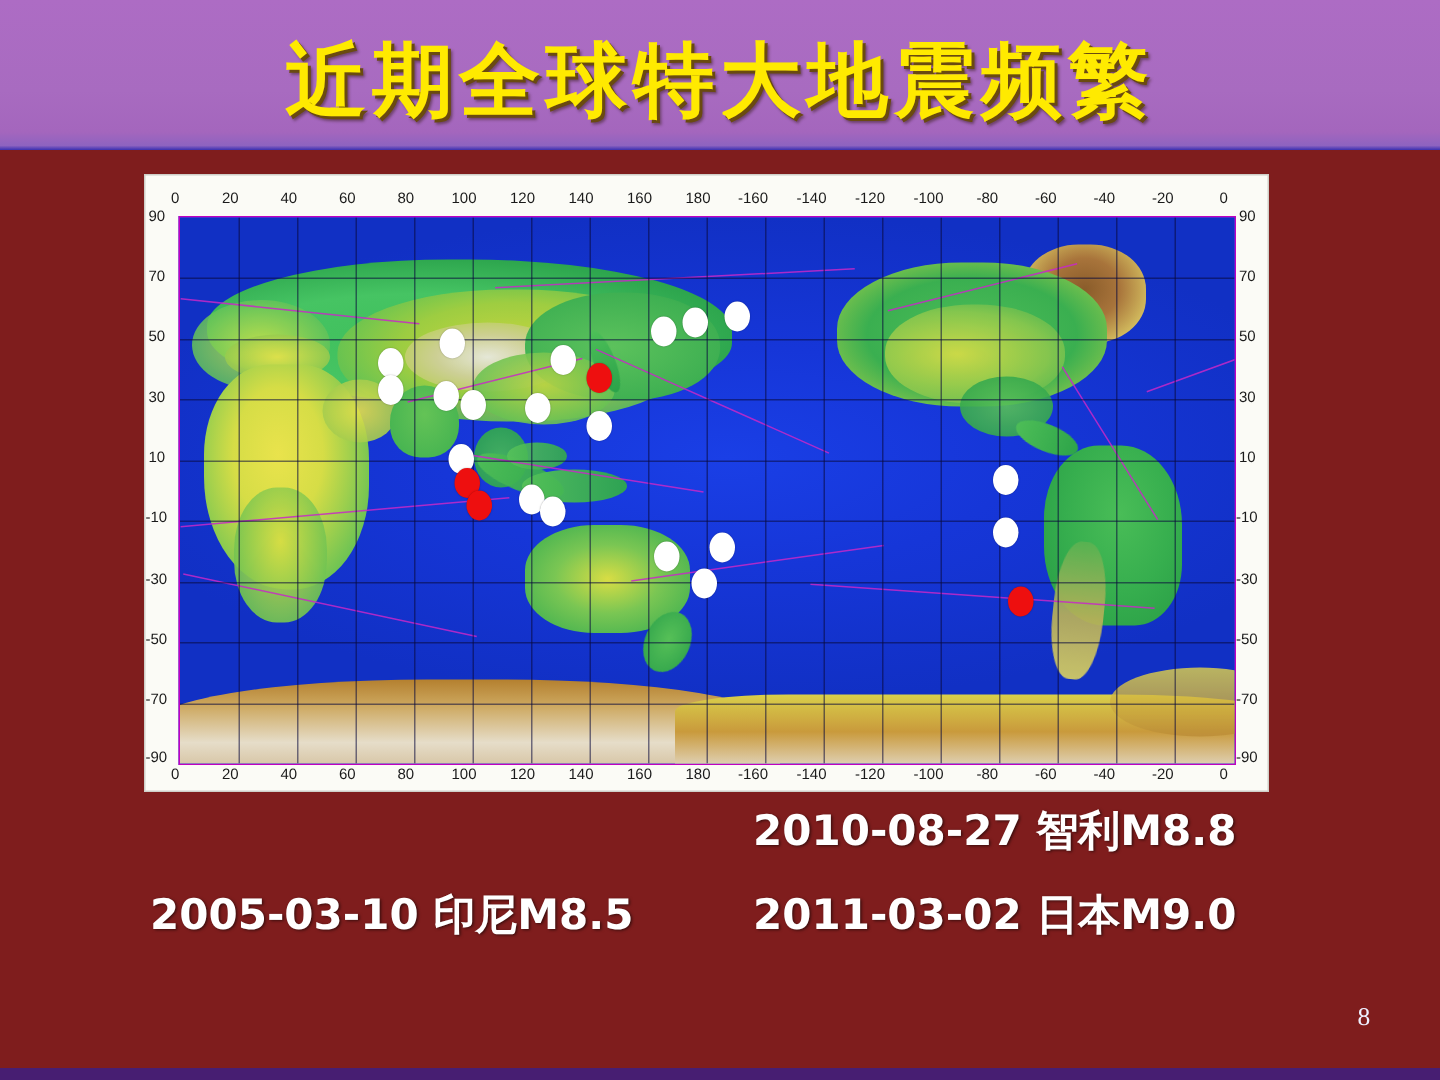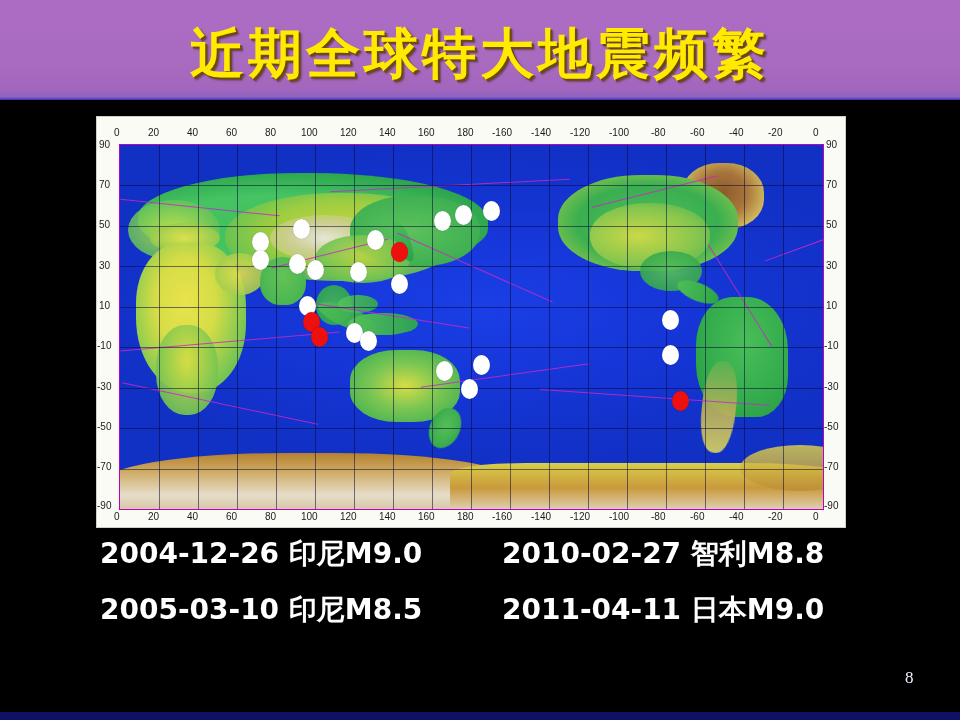--- a/index.html
+++ b/index.html
@@ -1,21 +1,21 @@
 <!DOCTYPE html>
 <html><head>
 <meta charset="utf-8">
 <style>
   html,body{margin:0;padding:0;}
   body{
     width:960px;height:720px;overflow:hidden;
     background:#030a8c;
     font-family:"Liberation Sans", sans-serif;
   }
-  #slide{position:relative;width:960px;height:720px;background:#000000;overflow:hidden;}
+  #slide{position:relative;width:960px;height:720px;background:#7f1d1d;overflow:hidden;}
 
   
   #header{
     position:absolute;left:0;top:0;width:960px;height:100px;
     background:linear-gradient(180deg,#ad6cc4 0%,#a86bc0 60%,#a466bd 88%,#8e63c0 97%,#3b2fb0 100%);
   }
   #title{
     position:absolute;left:0;top:18px;width:960px;text-align:center;
     font-family:"DejaVu Sans","Liberation Sans",sans-serif;
     font-weight:bold;font-size:54px;letter-spacing:4px;
@@ -295,24 +295,23 @@
           <div class="q w" style="left: 341.047px; top: 234.167px; width: 17px; height: 20px; background: rgb(255, 255, 255);"></div>
           <div class="q w" style="left: 542.183px; top: 165.411px; width: 17px; height: 20px; background: rgb(255, 255, 255);"></div>
           <div class="q w" style="left: 542.183px; top: 199.789px; width: 17px; height: 20px; background: rgb(255, 255, 255);"></div>
           <div class="q r" style="left: 551.947px; top: 246.3px; width: 17px; height: 20px; background: rgb(238, 15, 15);"></div>
         </div>
     </div>
   </div>
 
   <div id="list">
     <div class="row" style="top:0px;">
-      <span class="cell c1">2004-12-26  印尼M9.0</span>
-      <span class="cell c2">2010-02-27  智利M8.8</span>
+      <span class="cell c2">2010-08-27  智利M8.8</span>
     </div>
     <div class="row" style="top:56px;">
       <span class="cell c1">2005-03-10  印尼M8.5</span>
-      <span class="cell c2">2011-04-11  日本M9.0</span>
+      <span class="cell c2">2011-03-02  日本M9.0</span>
     </div>
   </div>
 
   <div id="pageno">8</div>
   <div id="botline"></div>
 </div>
 
 </body></html>

